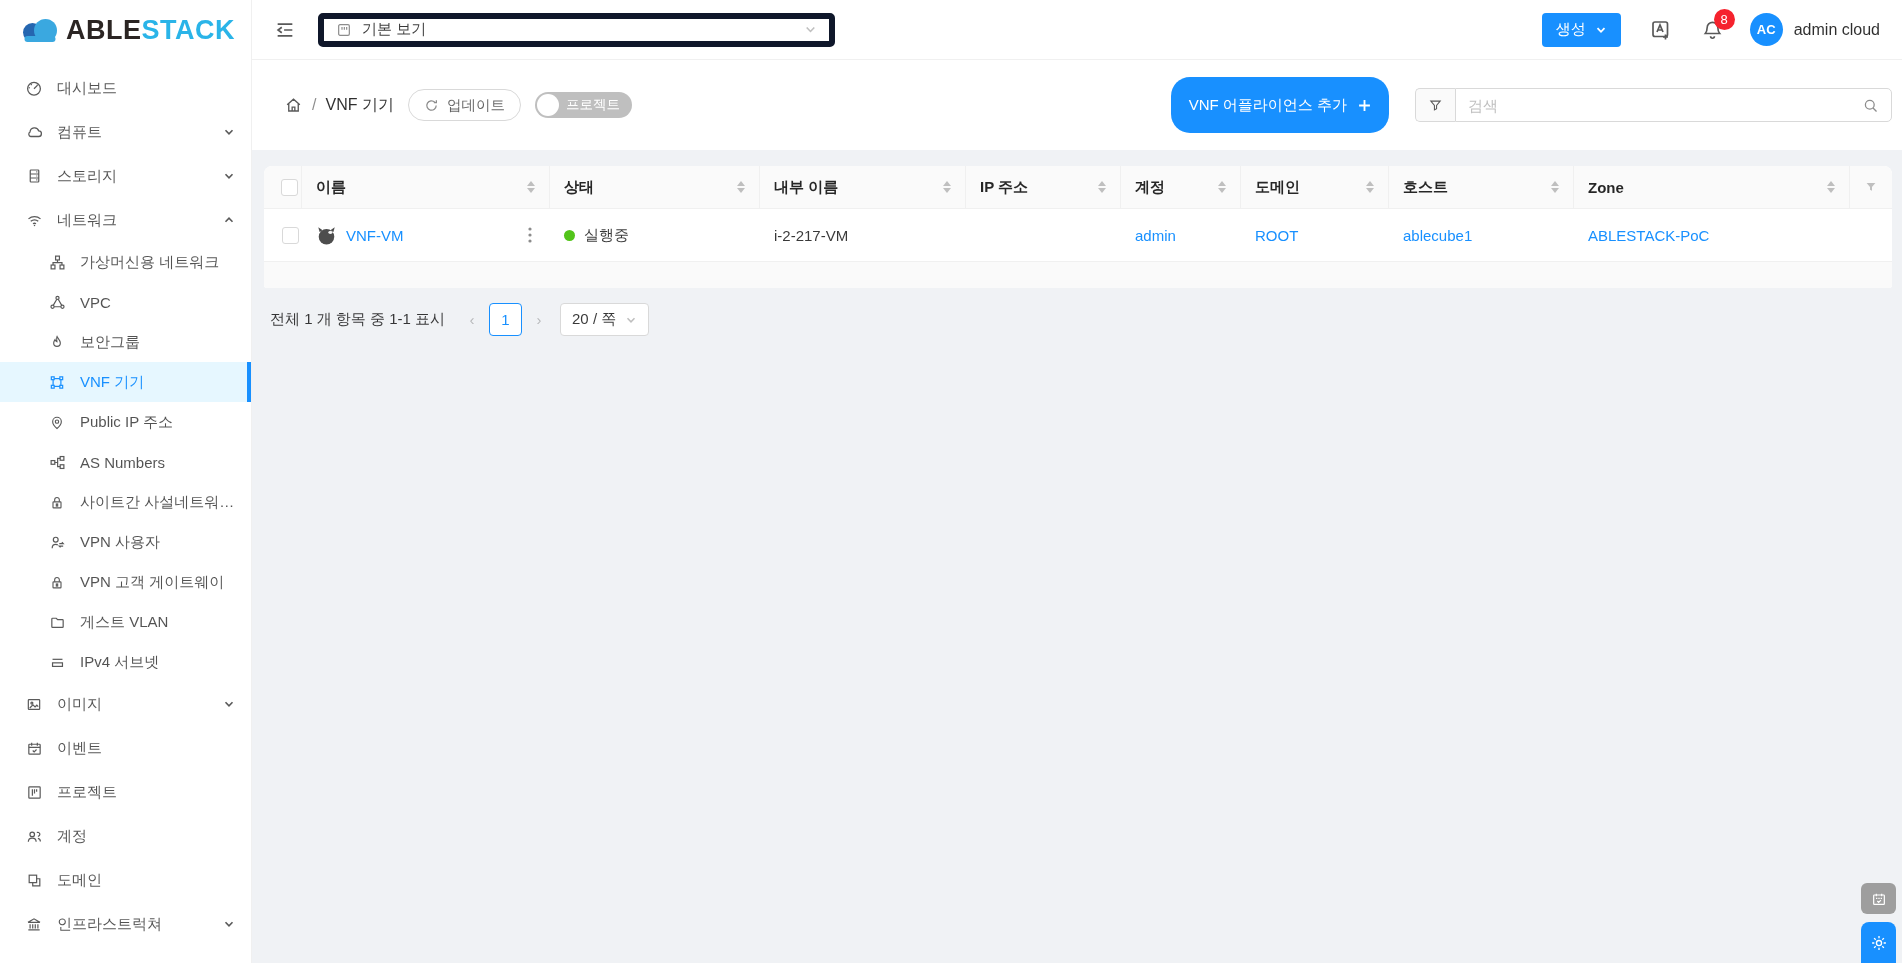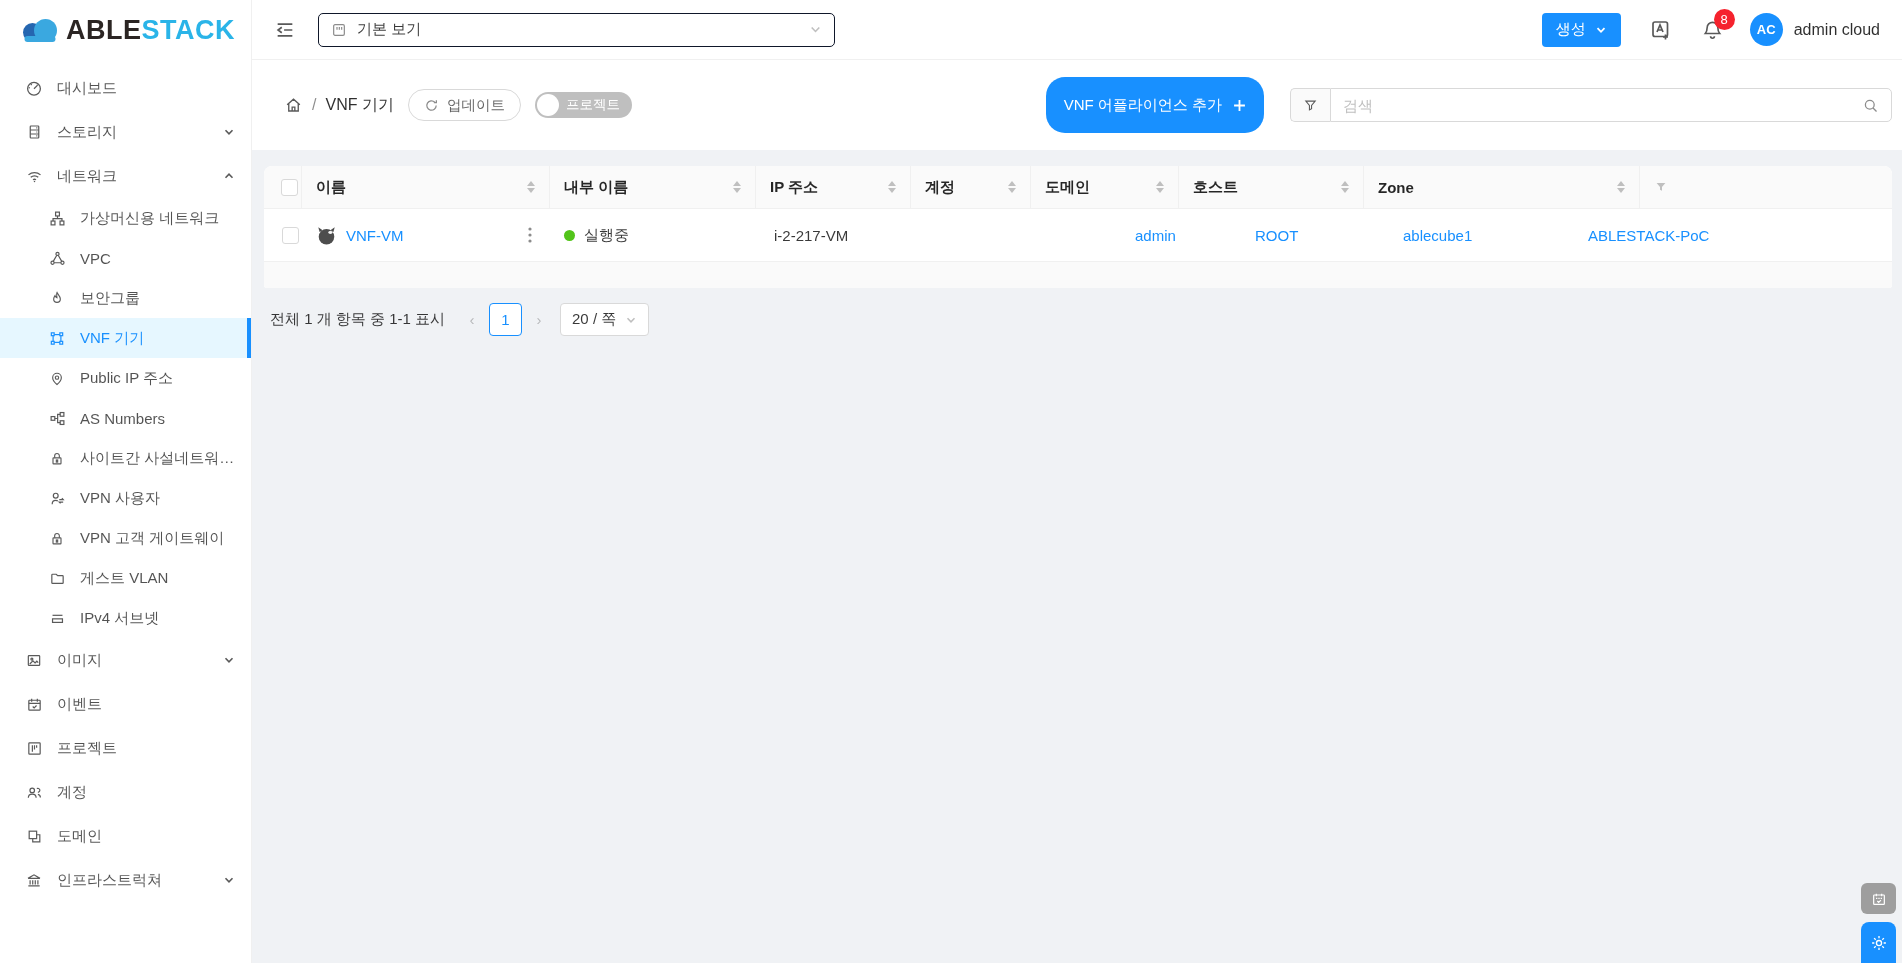--- a/index.html
+++ b/index.html
@@ -20,40 +20,40 @@
   .nav-item .chev { margin-left:8px; color:rgba(0,0,0,.45); display:flex; }
   .nav-item.active { background:#e6f7ff; color:#1890ff; }
   .nav-item.active::after { content:""; position:absolute; right:0; top:0; width:4px; height:100%; background:#1890ff; }
   .nav-item.active svg { stroke:#1890ff; }
   .nav-item svg { stroke:#5a5a5a; }
 
   
   .main { flex:1; display:flex; flex-direction:column; min-width:0; }
   .topbar { height:60px; background:#fff; border-bottom:1px solid #f0f0f0; display:flex; align-items:center; padding:0 22px 0 22px; flex-shrink:0; }
   .collapse-btn { display:flex; margin-right:22px; cursor:pointer; }
-  .view-select { width:517px; height:34px; border:1px solid #0f172a; border-radius:5px; display:flex; align-items:center; padding:0 12px; gap:10px; color:rgba(0,0,0,.78); font-size:15px; background:#fff; cursor:pointer; }
+  .view-select { width:517px; height:34px; border:6px solid #0f172a; border-radius:5px; display:flex; align-items:center; padding:0 12px; gap:10px; color:rgba(0,0,0,.78); font-size:15px; background:#fff; cursor:pointer; }
   .view-select .vcaret { margin-left:auto; display:flex; }
   .topbar-right { margin-left:auto; display:flex; align-items:center; }
   .create-btn { background:#1890ff; border:none; color:#fff; height:34px; padding:0 14px; border-radius:4px; font-size:15px; display:flex; align-items:center; gap:9px; cursor:pointer; font-family:inherit; }
   .notes-btn { margin-left:28px; display:flex; cursor:pointer; }
   .bell-wrap { margin-left:28px; position:relative; display:flex; cursor:pointer; }
   .badge { position:absolute; top:-9px; left:13px; min-width:21px; height:21px; border-radius:11px; background:#f5222d; color:#fff; font-size:13px; display:flex; align-items:center; justify-content:center; padding:0 5px; }
   .avatar { margin-left:26px; width:33px; height:33px; border-radius:50%; background:#1890ff; color:#fff; font-size:13px; font-weight:bold; display:flex; align-items:center; justify-content:center; cursor:pointer; }
   .username { margin-left:11px; font-size:16px; color:rgba(0,0,0,.82); }
 
   .band { height:90px; background:#fff; display:flex; align-items:center; padding:0 10px 0 32px; flex-shrink:0; }
   .crumb { display:flex; align-items:center; gap:9px; font-size:16px; color:rgba(0,0,0,.82); }
   .crumb .slash { color:rgba(0,0,0,.45); }
   .refresh-btn { margin-left:14px; height:32px; border:1px solid #d9d9d9; background:#fff; border-radius:16px; display:flex; align-items:center; gap:8px; padding:0 15px; font-size:14.5px; color:rgba(0,0,0,.62); cursor:pointer; font-family:inherit; }
   .toggle { margin-left:14px; height:26px; background:#bfbfbf; border-radius:13px; display:flex; align-items:center; padding:2px 12px 2px 2px; cursor:pointer; }
   .toggle-knob { width:22px; height:22px; border-radius:50%; background:#fff; }
   .toggle-label { color:#fff; font-size:13.5px; margin-left:7px; }
   .band-right { margin-left:auto; display:flex; align-items:center; }
   .add-btn { background:#1890ff; border:none; color:#fff; height:56px; border-radius:19px; padding:0 18px; font-size:15px; display:flex; align-items:center; gap:11px; cursor:pointer; font-family:inherit; }
-  .search-group { display:flex; margin-left:26px; height:34px; width:602px; }
+  .search-group { display:flex; margin-left:26px; height:34px; width:477px; }
   .search-addon { width:40px; border:1px solid #d9d9d9; border-right:none; border-radius:5px 0 0 5px; background:#fafafa; display:flex; align-items:center; justify-content:center; cursor:pointer; }
   .search-box { flex:1; border:1px solid #d9d9d9; border-radius:0 5px 5px 0; display:flex; align-items:center; background:#fff; padding:0 12px; }
   .search-input { border:none; outline:none; flex:1; font-size:15px; font-family:inherit; color:rgba(0,0,0,.78); }
   .search-input::placeholder { color:#bfbfbf; }
 
   .gray-body { flex:1; background:#f0f2f5; padding:16px 10px 0 12px; display:flex; flex-direction:column; overflow:hidden; }
   .table-card { background:#fff; border-radius:8px 8px 3px 3px; overflow:hidden; }
   .thead { display:flex; background:#fafafa; height:43px; border-bottom:1px solid #f0f0f0; }
   .th { display:flex; align-items:center; padding:0 14px; font-size:15px; font-weight:bold; color:rgba(0,0,0,.85); border-right:1px solid #f0f0f0; }
   .th:last-child { border-right:none; }
@@ -112,20 +112,33 @@
 
     <nav class="nav">
       <div class="nav-item">
         <span class="nicon">
             <svg width="18" height="18" viewBox="0 0 24 24" fill="none" stroke-width="1.7">
               <circle cx="12" cy="13" r="8.5"></circle>
               <path d="M12 13l4.2-4.2M8 6.8l.8 1.4M16.8 7.5l-.8 1.2M5 11.5l1.5.5"></path>
             </svg>
           </span>
         <span class="nlabel">대시보드</span>
+      </div>
+      <div class="nav-item">
+        <span class="nicon">
+            <svg width="19" height="18" viewBox="0 0 24 24" fill="none" stroke-width="1.7">
+              <path d="M7 18h10.3a3.7 3.7 0 0 0 .4-7.4A6 6 0 0 0 6 12.1 3.2 3.2 0 0 0 7 18z"></path>
+            </svg>
+          </span>
+        <span class="nlabel">컴퓨트</span>
+        <span class="chev">
+            <svg width="12" height="12" viewBox="0 0 12 12" fill="none" stroke="currentColor" stroke-width="1.6">
+              <path d="M2.5 4.2L6 7.8l3.5-3.6"></path>
+            </svg>
+          </span>
       </div>
       <div class="nav-item">
         <span class="nicon">
             <svg width="17" height="18" viewBox="0 0 24 24" fill="none" stroke-width="1.7">
               <rect x="6" y="3.5" width="12" height="17" rx="1"></rect>
               <path d="M6 9.2h12M6 14.8h12M14.5 6.3h1.5M14.5 12h1.5M14.5 17.6h1.5"></path>
             </svg>
           </span>
         <span class="nlabel">스토리지</span>
         <span class="chev">
@@ -419,20 +432,27 @@
     </div>
 
     <div class="gray-body">
       <div class="table-card">
         <div class="thead">
           <div class="th col-check">
               <span class="checkbox"></span>
             </div>
           <div class="th col-name">
               <span>이름</span>
+              <span class="sorter">
+                <span class="tri-up"></span>
+                <span class="tri-down"></span>
+              </span>
+            </div>
+          <div class="th col-status">
+              <span>상태</span>
               <span class="sorter">
                 <span class="tri-up"></span>
                 <span class="tri-down"></span>
               </span>
             </div>
           <div class="th col-internal">
               <span>내부 이름</span>
               <span class="sorter">
                 <span class="tri-up"></span>
                 <span class="tri-down"></span>

